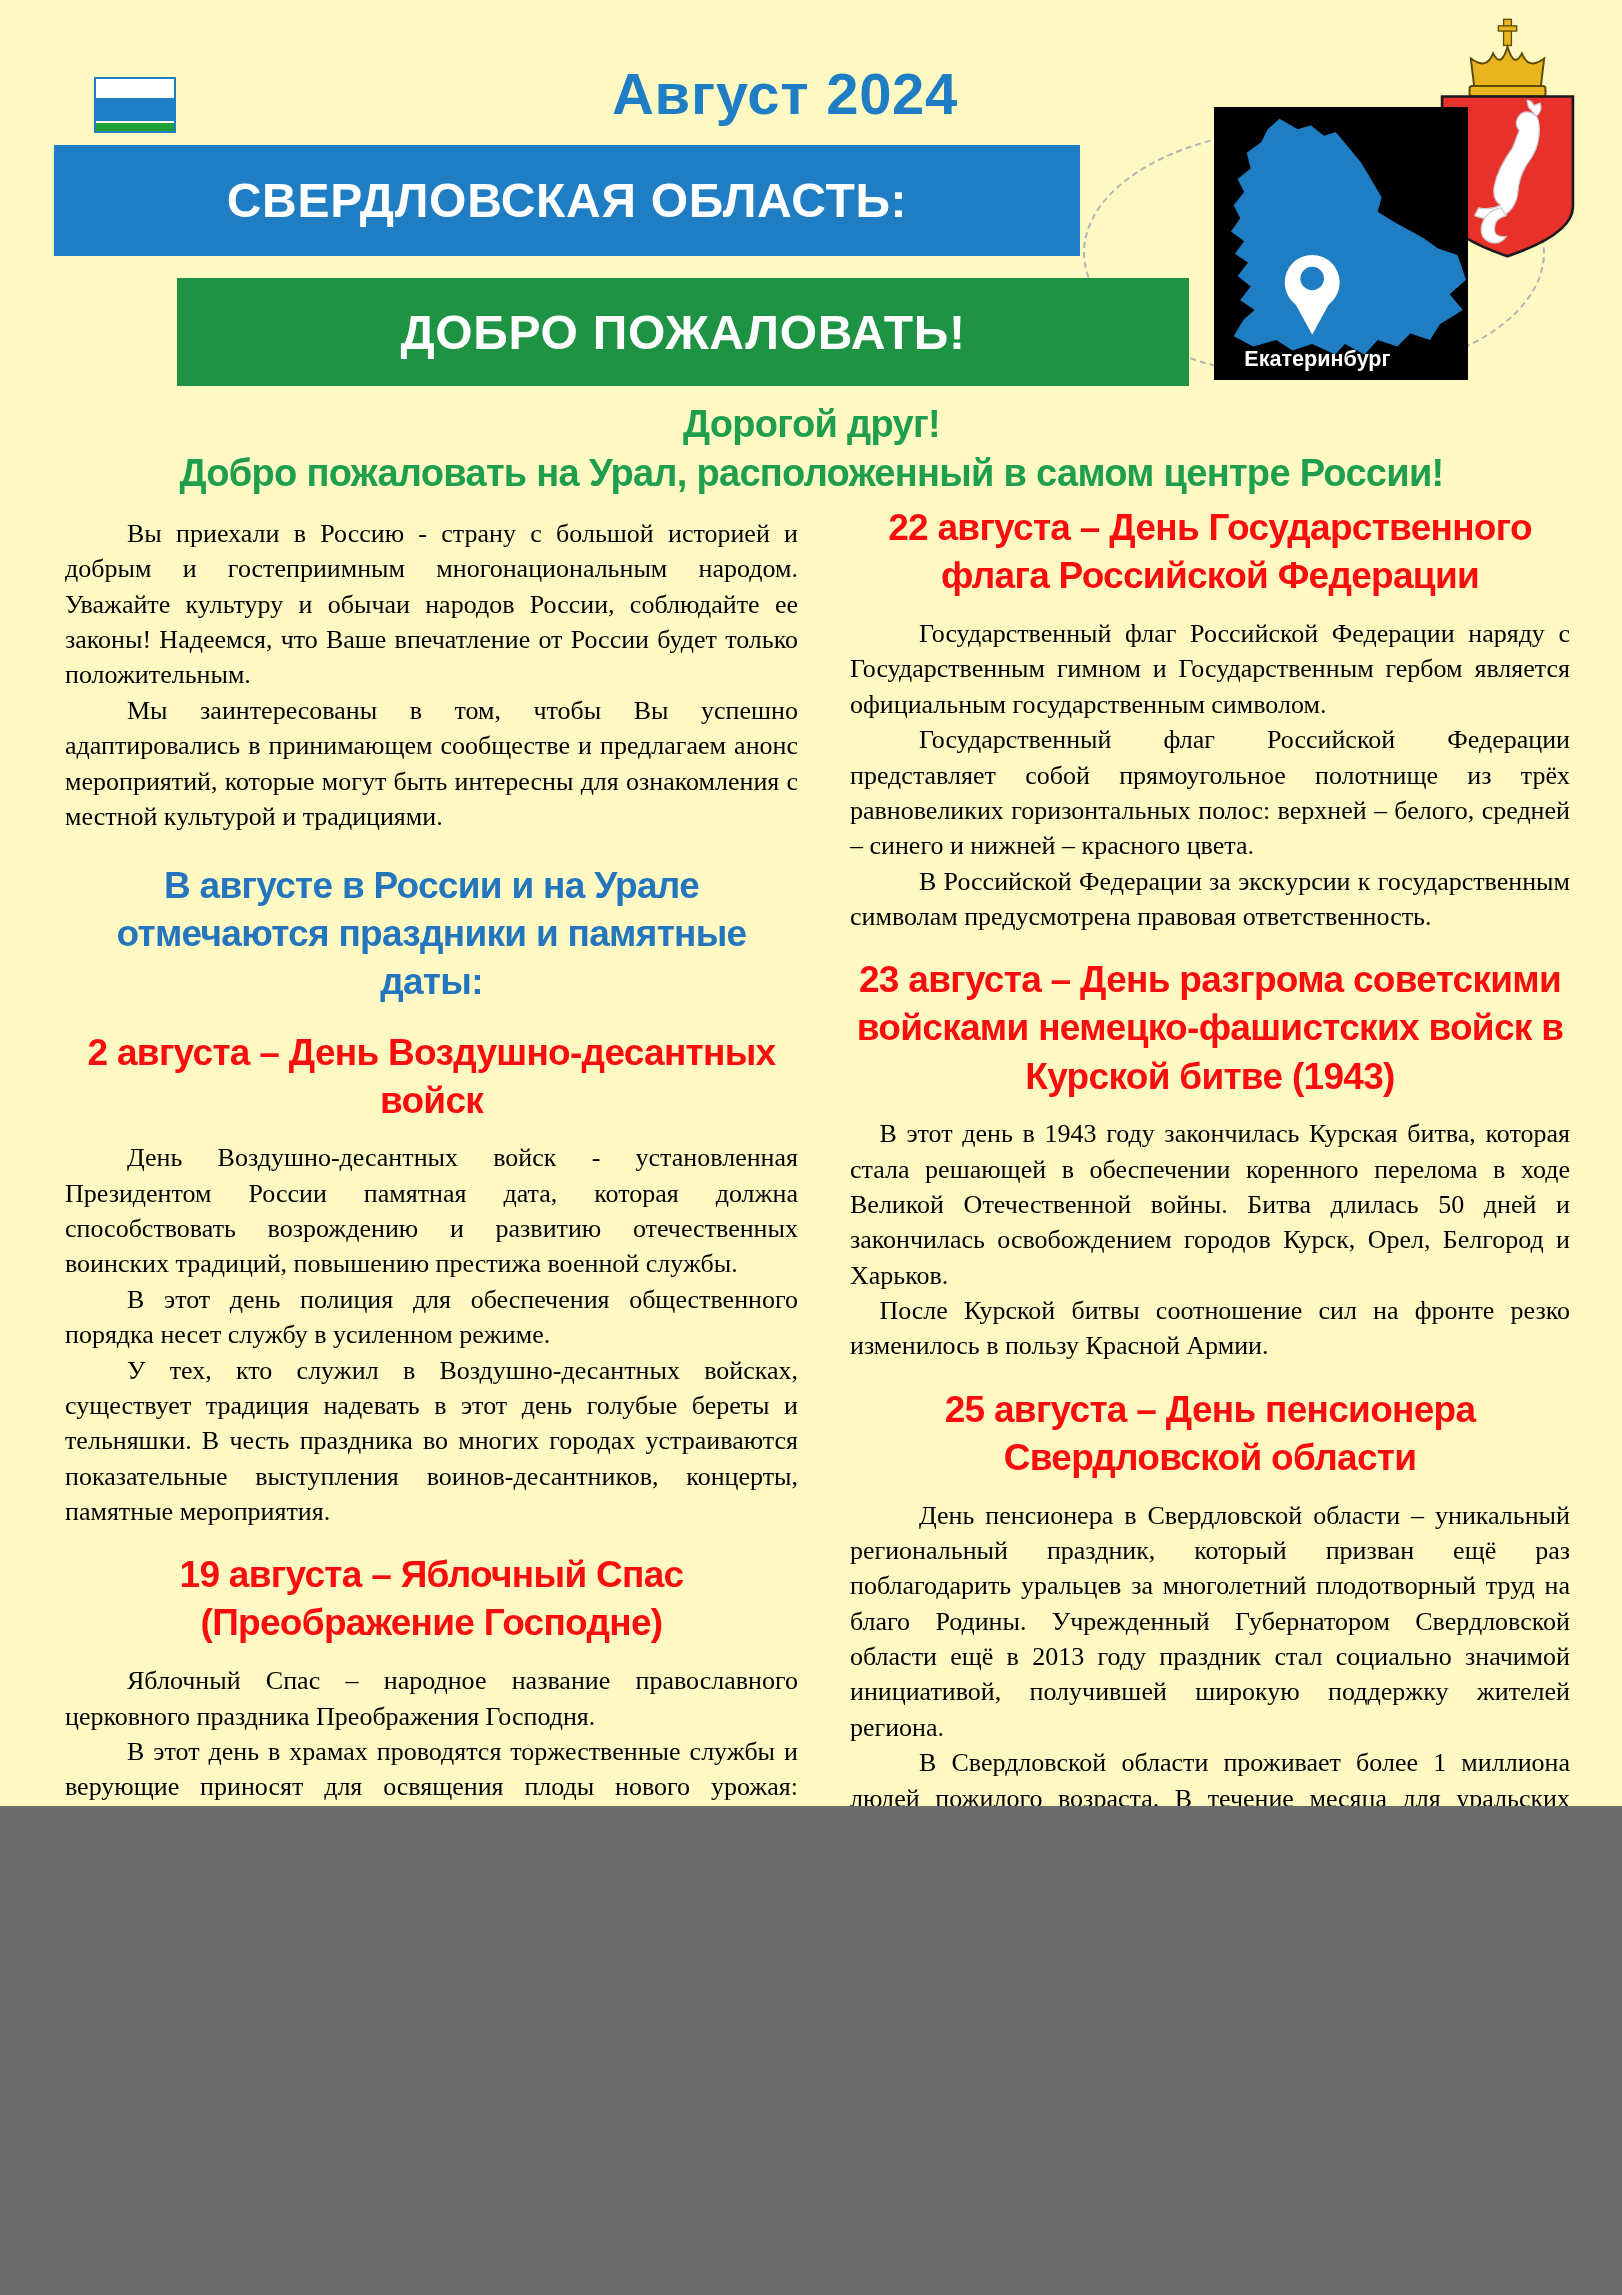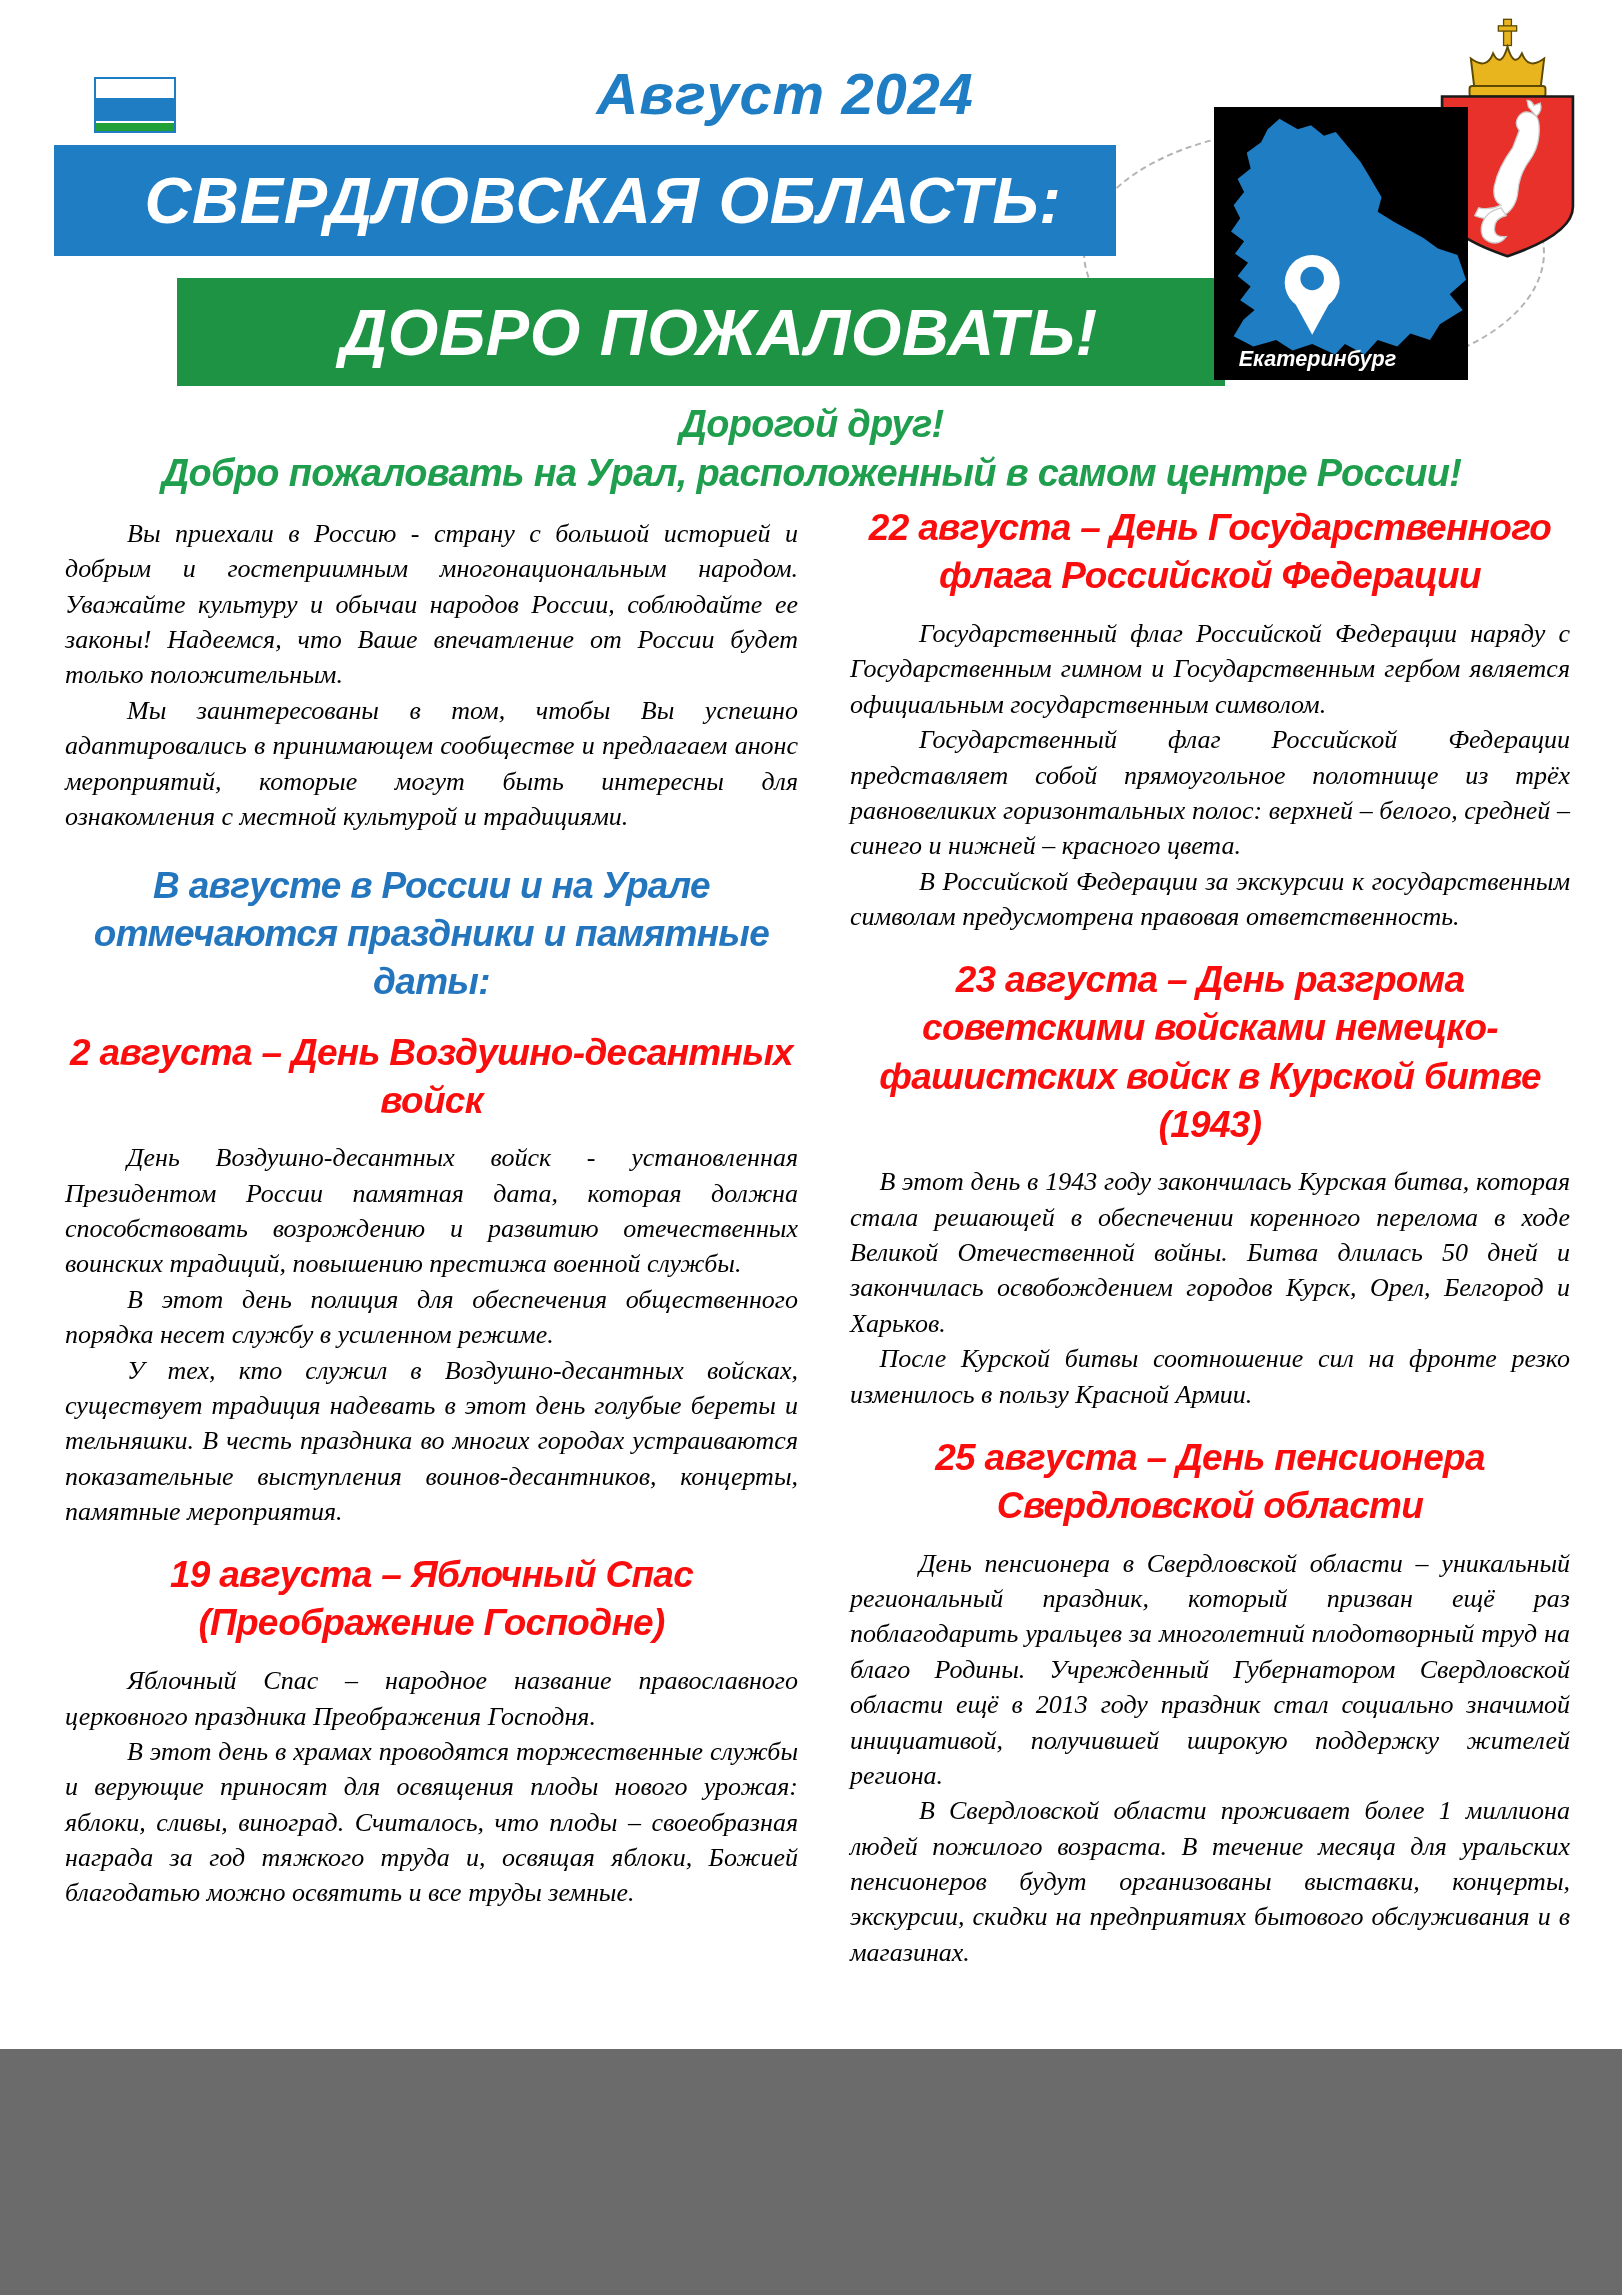--- a/index.html
+++ b/index.html
@@ -9,25 +9,24 @@
     --heading-blue:#2376be;
     --heading-green:#1f9e4e;
     --map-black:#000000;
     --crest-red:#e8312a;
     --crest-gold:#e9b51e;
     --dash-gray:#b3b3b3;
   }
   html,body{margin:0;padding:0;background:#6b6b6b;}
   .page{
     position:relative;
-    width:1623px;height:2049px;
-    background:#ffffff;
+    width:1623px;height:1806px;
+    background:#fef9c3;
     overflow:hidden;
     font-family:"Liberation Serif", serif;
-    font-style:italic;
   }
   
   .flag{
     position:absolute;left:94px;top:77px;width:82px;height:56px;
     border:2px solid var(--accent-blue);box-sizing:border-box;
     display:flex;flex-direction:column;
   }
   .flag .s1{height:37%;background:#ffffff;}
   .flag .s2{height:43%;background:var(--accent-blue);}
   .flag .s3{height:5%;background:#ffffff;}
@@ -36,23 +35,22 @@
     position:absolute;left:458px;top:60px;width:654px;
     text-align:center;
     font-family:"Liberation Sans", sans-serif;
     font-size:58px;font-weight:800;letter-spacing:0.7px;
     color:var(--accent-blue);
   }
   .banner{
     position:absolute;
     display:flex;align-items:center;justify-content:center;
     font-family:"Liberation Sans", sans-serif;
-    font-weight:800;color:#ffffff;font-size:65px;letter-spacing:0.7px;
+    font-weight:800;color:#ffffff;font-size:48px;letter-spacing:0.7px;
     z-index:3;
-    padding-left:36px;
   }
   .banner.blue{left:54px;top:145px;width:1026px;height:111px;background:var(--accent-blue);}
   .banner.green{left:177px;top:278px;width:1012px;height:108px;background:var(--accent-green);}
   .dashed-ellipse{
     position:absolute;left:1083px;top:126px;width:458px;height:249px;
     border:2.6px dashed var(--dash-gray);border-radius:50%;
     z-index:1;
   }
   .crest{position:absolute;left:1438px;top:18.3px;width:139px;height:250px;z-index:2;}
   .map{position:absolute;left:1214px;top:107px;width:254px;height:273px;z-index:4;}

